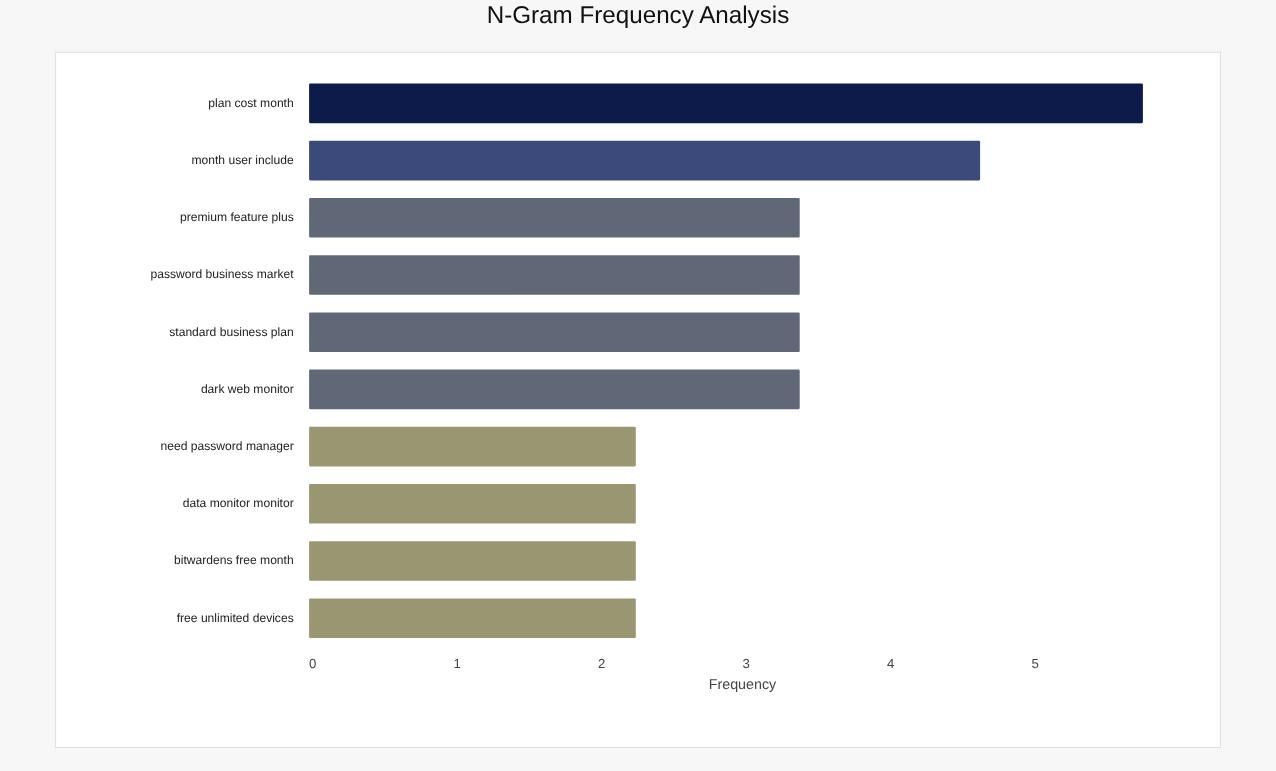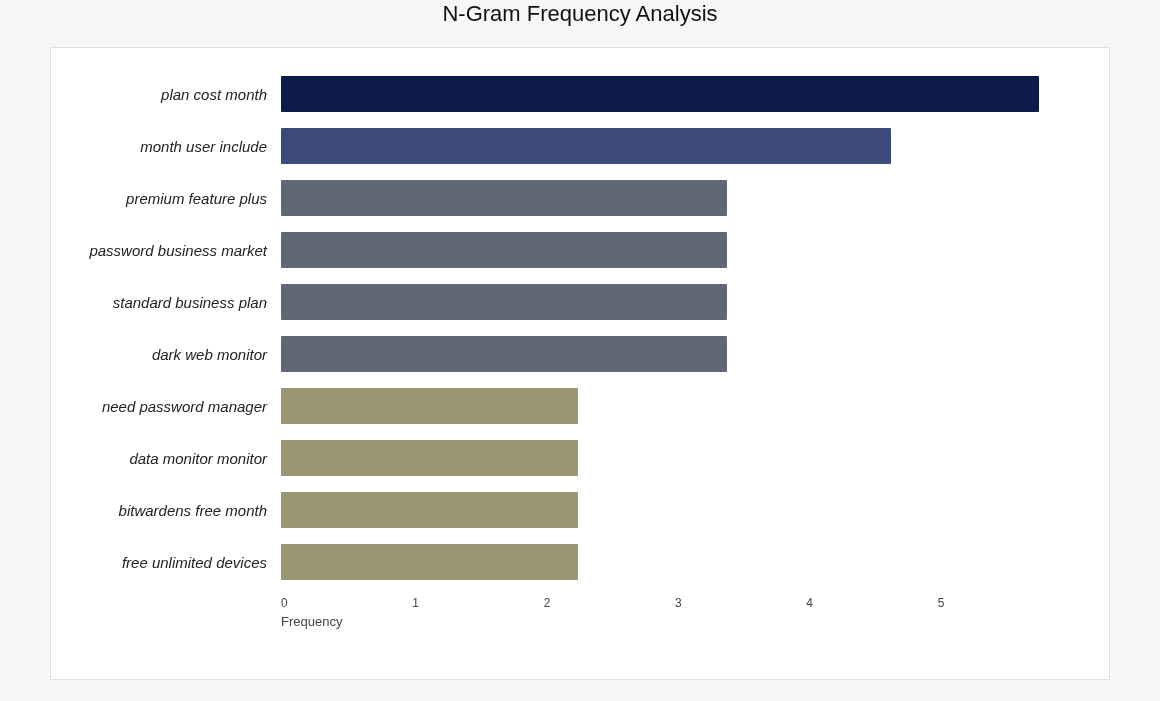--- a/index.html
+++ b/index.html
@@ -37,24 +37,23 @@
     }
     .bar-row {
       display: flex;
       align-items: center;
       height: 52px;
     }
     .bar-label {
       width: 210px;
       text-align: right;
       padding-right: 14px;
-      font-size: 15px;
+      font-size: 11px;
       color: #222;
       flex-shrink: 0;
-      font-style: italic;
     }
     .bar-track {
       flex: 1;
       height: 36px;
       position: relative;
     }
     .bar-fill {
       height: 100%;
       border-radius: 1px;
     }
@@ -64,20 +63,21 @@
       margin-top: 8px;
       position: relative;
     }
     .x-tick {
       flex: 1;
       text-align: left;
       font-size: 12px;
       color: #444;
     }
     .x-axis-label {
+      text-align: center;
       margin-left: 210px;
       font-size: 13px;
       color: #444;
       margin-top: 4px;
     }
   </style>
 </head>
 <body>
 
 <div class="chart-container">

